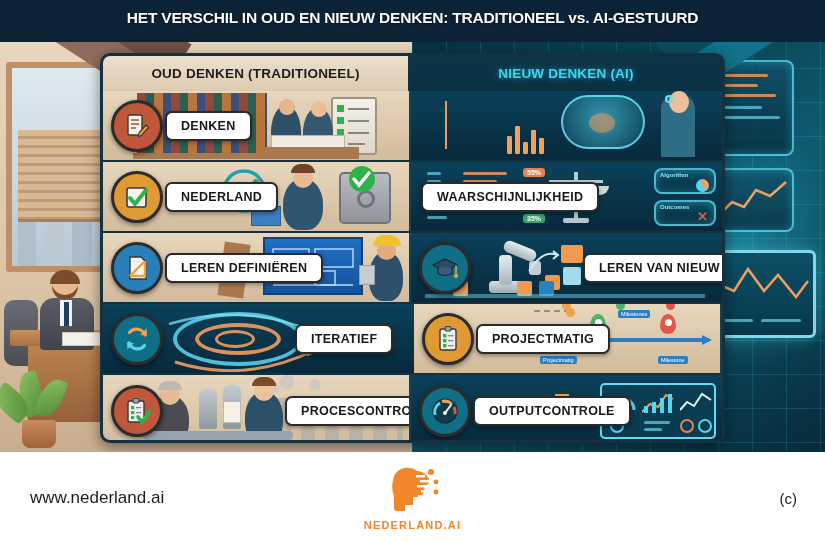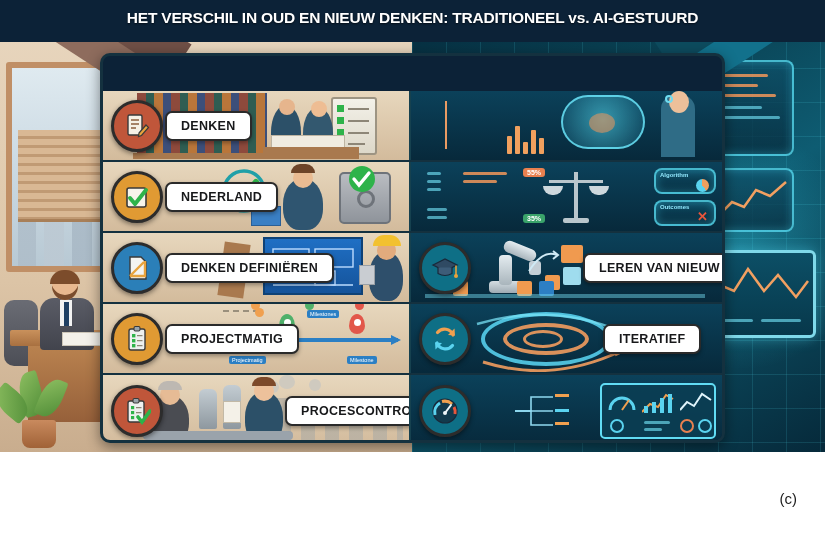--- a/index.html
+++ b/index.html
@@ -221,20 +221,24 @@
       <div class="ribR1"></div>
       <div class="ribR2"></div>
     </div>
 
     <div class="titlebar">
       <div class="txt">HET VERSCHIL IN OUD EN NIEUW DENKEN: TRADITIONEEL vs. AI-GESTUURD</div>
     </div>
 
     <div class="table">
 
+      <div class="thead">
+        <div class="th left">OUD DENKEN (TRADITIONEEL)</div>
+        <div class="th right">NIEUW DENKEN (AI)</div>
+      </div>
 
       <div class="rows">
 
         <div class="row">
           <div class="cell left">
             <div class="sceneL">
               <div class="books"></div>
                 <div class="shelf"></div>
               <div class="board" style="left:228px;top:6px;width:46px;height:58px;"></div>
               <svg style="position:absolute;left:234px;top:12px;" width="34" height="46">
@@ -332,20 +336,21 @@
               </div>
               <div class="panelHolo" style="right:6px;top:6px;width:62px;height:26px;">
                 <div style="position:absolute;left:4px;top:2px;font-size:6px;color:#8fe6fb;font-weight:bold;">Algorithm</div>
                 <div style="position:absolute;right:5px;top:9px;width:13px;height:13px;border-radius:50%;background:conic-gradient(#f0a05e 0 40%, #5ad3ef 40% 100%);"></div>
               </div>
               <div class="panelHolo" style="right:6px;top:38px;width:62px;height:26px;">
                 <div style="position:absolute;left:4px;top:2px;font-size:6px;color:#8fe6fb;font-weight:bold;">Outcomes</div>
                 <div style="position:absolute;right:6px;top:8px;color:#e8563c;font-size:13px;font-weight:bold;line-height:13px;">✕</div>
               </div>
             </div>
+            <div class="pill" style="left:10px;">WAARSCHIJNLIJKHEID</div>
           </div>
         </div>
 
         <div class="row">
           <div class="cell left">
             <div class="sceneL">
               <div style="position:absolute;left:160px;top:4px;width:100px;height:58px;background:linear-gradient(180deg,#1f6fc4,#15539a);border:2px solid #0f4276;">
                 <svg width="92" height="50" style="position:absolute;left:4px;top:4px;">
                   <g stroke="#bcdcff" stroke-width="1.4" fill="none">
                     <rect x="4" y="6" width="36" height="30"></rect>
@@ -361,21 +366,21 @@
               <div style="position:absolute;left:270px;top:2px;width:28px;height:11px;border-radius:12px 12px 0 0;background:#f2c12f;"></div>
               <div style="position:absolute;left:256px;top:32px;width:16px;height:20px;background:#c9cdd2;border:1px solid #9aa0a6;"></div>
             </div>
             <div class="badge" style="background:#2b7fb8;">
               <svg width="28" height="28" viewBox="0 0 28 28">
                 <path d="M7 3 h11 l5 5 v17 h-16 z" fill="#f3f4f2" stroke="#3a3a3a" stroke-width="1.4"></path>
                 <path d="M7 22 l14 -14" stroke="#e8a33d" stroke-width="2.4" fill="none"></path>
                 <path d="M7 22 h15 v-15" stroke="#e8a33d" stroke-width="2.4" fill="none"></path>
               </svg>
             </div>
-            <div class="pill" style="left:62px;">DENKEN DEFINIËREN</div>
+            <div class="pill" style="left:62px;">LEREN DEFINIËREN</div>
           </div>
           <div class="cell right">
             <div class="sceneR">
               <div class="robotArm">
                 <div style="position:absolute;left:20px;top:40px;width:34px;height:12px;border-radius:4px;background:linear-gradient(180deg,#d4dde2,#9fabb3);"></div>
                 <div style="position:absolute;left:30px;top:14px;width:13px;height:30px;background:linear-gradient(180deg,#e4ecf0,#a9b5bc);border-radius:4px;"></div>
                 <div style="position:absolute;left:34px;top:4px;width:34px;height:12px;background:linear-gradient(180deg,#e4ecf0,#a9b5bc);border-radius:6px;transform:rotate(22deg);"></div>
                 <div style="position:absolute;left:60px;top:20px;width:12px;height:14px;background:#c4ced5;border-radius:3px;"></div>
               </div>
               <div class="cube" style="left:134px;top:42px;background:#f09a4f;"></div>
@@ -396,20 +401,41 @@
                 <path d="M8 13.5 v6 q7 4 14 0 v-6" fill="#3d5c78" stroke="#19293a" stroke-width="1.2"></path>
                 <line x1="26" y1="11.4" x2="26" y2="21" stroke="#e8a33d" stroke-width="1.6"></line>
                 <circle cx="26" cy="22" r="2" fill="#e8a33d"></circle>
               </svg>
             </div>
             <div class="pill" style="left:172px;">LEREN VAN NIEUW</div>
           </div>
         </div>
 
         <div class="row">
+          <div class="cell right">
+            <div class="sceneR">
+              <div class="spiral"></div>
+              <div class="spiral2"></div>
+              <div style="position:absolute;left:112px;top:26px;width:40px;height:18px;border:3px solid rgba(242,156,94,.9);border-radius:50%;"></div>
+              <svg style="position:absolute;left:60px;top:2px;" width="160" height="66">
+                <path d="M12 56 q70 22 140 -12" stroke="rgba(242,156,94,.9)" stroke-width="3" fill="none"></path>
+                <path d="M146 38 l8 6 l-10 5" stroke="rgba(242,156,94,.9)" stroke-width="3" fill="none"></path>
+                <path d="M6 18 q74 -22 146 8" stroke="rgba(120,225,245,.75)" stroke-width="2.4" fill="none"></path>
+              </svg>
+            </div>
+            <div class="badge" style="background:#0e6f86;">
+              <svg width="30" height="30" viewBox="0 0 30 30">
+                <path d="M23 11 A9 9 0 0 0 7.5 8.5" stroke="#f0a04f" stroke-width="3.2" fill="none" stroke-linecap="round"></path>
+                <path d="M24.5 4.5 l.5 7 l-7 -.6 z" fill="#f0a04f"></path>
+                <path d="M7 19 A9 9 0 0 0 22.5 21.5" stroke="#5ad3ef" stroke-width="3.2" fill="none" stroke-linecap="round"></path>
+                <path d="M5.5 25.5 l-.5 -7 l7 .6 z" fill="#5ad3ef"></path>
+              </svg>
+            </div>
+            <div class="pill" style="left:192px;">ITERATIEF</div>
+          </div>
           <div class="cell left">
             <div class="sceneL">
               <div class="timeline"></div>
               <svg style="position:absolute;left:288px;top:30px;" width="14" height="12">
                 <path d="M0 1 l10 5 l-10 5 z" fill="#2b7fc4"></path>
               </svg>
               <div class="tlDot" style="left:148px;background:#f0a04f;"></div>
               <div class="tlDot" style="left:202px;background:#4fb06a;"></div>
               <div class="tlDot" style="left:252px;background:#e2574a;"></div>
               <div style="position:absolute;left:120px;top:6px;width:36px;height:3px;border-top:2px dashed #9a8f7c;"></div>
@@ -432,41 +458,20 @@
                     <rect x="9" y="19" width="3.4" height="3.4"></rect>
                   </g>
                 <g stroke="#8d8677" stroke-width="1.3">
                     <line x1="14" y1="10.7" x2="19.5" y2="10.7"></line>
                     <line x1="14" y1="15.7" x2="19.5" y2="15.7"></line>
                     <line x1="14" y1="20.7" x2="19.5" y2="20.7"></line>
                   </g>
               </svg>
             </div>
             <div class="pill" style="left:62px;">PROJECTMATIG</div>
-          </div>
-          <div class="cell right">
-            <div class="sceneR">
-              <div class="spiral"></div>
-              <div class="spiral2"></div>
-              <div style="position:absolute;left:112px;top:26px;width:40px;height:18px;border:3px solid rgba(242,156,94,.9);border-radius:50%;"></div>
-              <svg style="position:absolute;left:60px;top:2px;" width="160" height="66">
-                <path d="M12 56 q70 22 140 -12" stroke="rgba(242,156,94,.9)" stroke-width="3" fill="none"></path>
-                <path d="M146 38 l8 6 l-10 5" stroke="rgba(242,156,94,.9)" stroke-width="3" fill="none"></path>
-                <path d="M6 18 q74 -22 146 8" stroke="rgba(120,225,245,.75)" stroke-width="2.4" fill="none"></path>
-              </svg>
-            </div>
-            <div class="badge" style="background:#0e6f86;">
-              <svg width="30" height="30" viewBox="0 0 30 30">
-                <path d="M23 11 A9 9 0 0 0 7.5 8.5" stroke="#f0a04f" stroke-width="3.2" fill="none" stroke-linecap="round"></path>
-                <path d="M24.5 4.5 l.5 7 l-7 -.6 z" fill="#f0a04f"></path>
-                <path d="M7 19 A9 9 0 0 0 22.5 21.5" stroke="#5ad3ef" stroke-width="3.2" fill="none" stroke-linecap="round"></path>
-                <path d="M5.5 25.5 l-.5 -7 l7 .6 z" fill="#5ad3ef"></path>
-              </svg>
-            </div>
-            <div class="pill" style="left:192px;">ITERATIEF</div>
           </div>
         </div>
 
         <div class="row">
           <div class="cell left">
             <div class="sceneL">
               <div class="factory"></div>
               <div class="smoke" style="left:164px;top:6px;"></div>
               <div class="smoke" style="left:176px;top:0;width:16px;height:14px;"></div>
               <div class="smoke" style="left:206px;top:4px;"></div>
@@ -542,24 +547,45 @@
             <div class="badge" style="background:#0e6f86;">
               <svg width="30" height="30" viewBox="0 0 30 30">
                 <circle cx="15" cy="15" r="12" fill="#123a4d" stroke="#19293a" stroke-width="1.2"></circle>
                 <path d="M5 19 A11 11 0 0 1 10 7" stroke="#5ad3ef" stroke-width="3" fill="none"></path>
                 <path d="M12 5.5 A11 11 0 0 1 22 8" stroke="#f0a04f" stroke-width="3" fill="none"></path>
                 <path d="M24 11 A11 11 0 0 1 25 18" stroke="#e8563c" stroke-width="3" fill="none"></path>
                 <line x1="15" y1="17" x2="21" y2="9" stroke="#eef6f9" stroke-width="2" stroke-linecap="round"></line>
                 <circle cx="15" cy="17" r="2" fill="#eef6f9"></circle>
               </svg>
             </div>
+            <div class="pill" style="left:62px;">OUTPUTCONTROLE</div>
           </div>
         </div>
 
       </div>
     </div>
   </div>
 
   <div class="footer">
+    <div class="url">www.nederland.ai</div>
+    <div class="brand">
+      <svg width="58" height="52" viewBox="0 0 58 52">
+        <path d="M20 6 q-9 2 -11 12 q-2 9 1 16 l0 12 q0 3 3 3 l8 0 l0 -6 l8 0 l0 -8 l7 0 q6 -4 4 -11 q9 -3 3 -10 q-4 -5 -10 -5 q-5 -4 -13 -3 z" fill="#f2862a"></path>
+        <g fill="#ffffff">
+          <rect x="32" y="13" width="9" height="2.4"></rect>
+            <rect x="36" y="18" width="12" height="2.4"></rect>
+          <rect x="33" y="23" width="8" height="2.4"></rect>
+            <rect x="37" y="28" width="13" height="2.4"></rect>
+          <rect x="34" y="33" width="9" height="2.4"></rect>
+            <rect x="30" y="38" width="12" height="2.4"></rect>
+        </g>
+        <g fill="#f2862a">
+          <circle cx="47" cy="10" r="3"></circle>
+            <circle cx="52" cy="20" r="2.4"></circle>
+            <circle cx="52" cy="30" r="2.4"></circle>
+        </g>
+      </svg>
+      <div class="logoName">NEDERLAND.AI</div>
+    </div>
     <div class="copy">(c)</div>
   </div>
 
 </div>
 
 </body></html>

